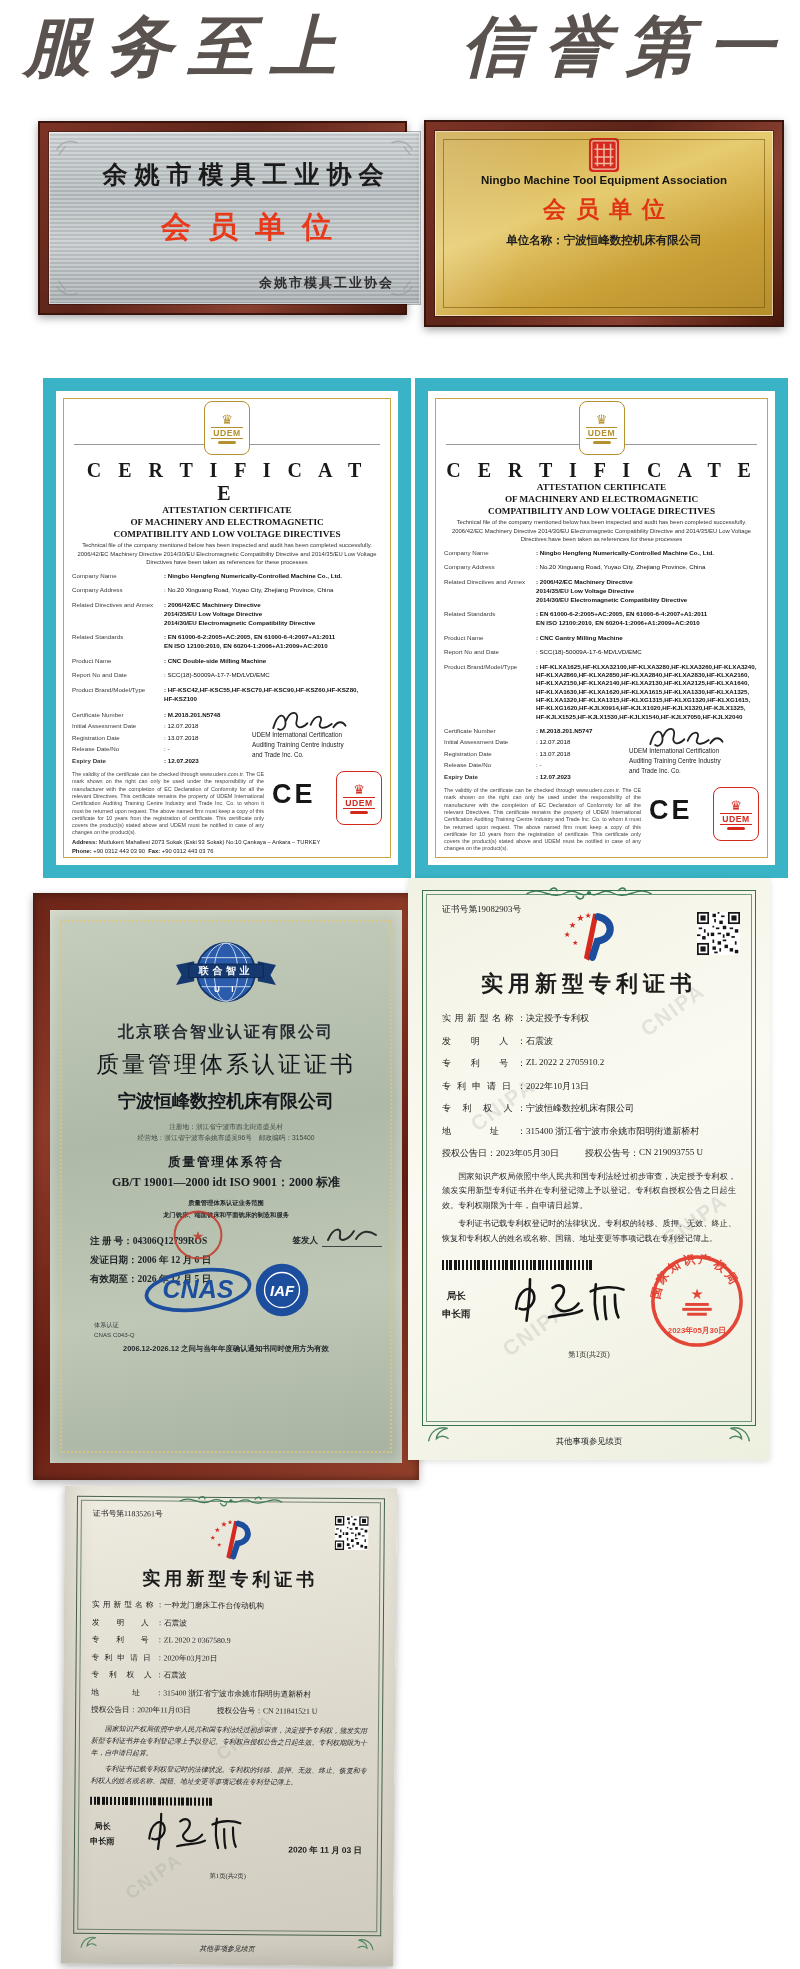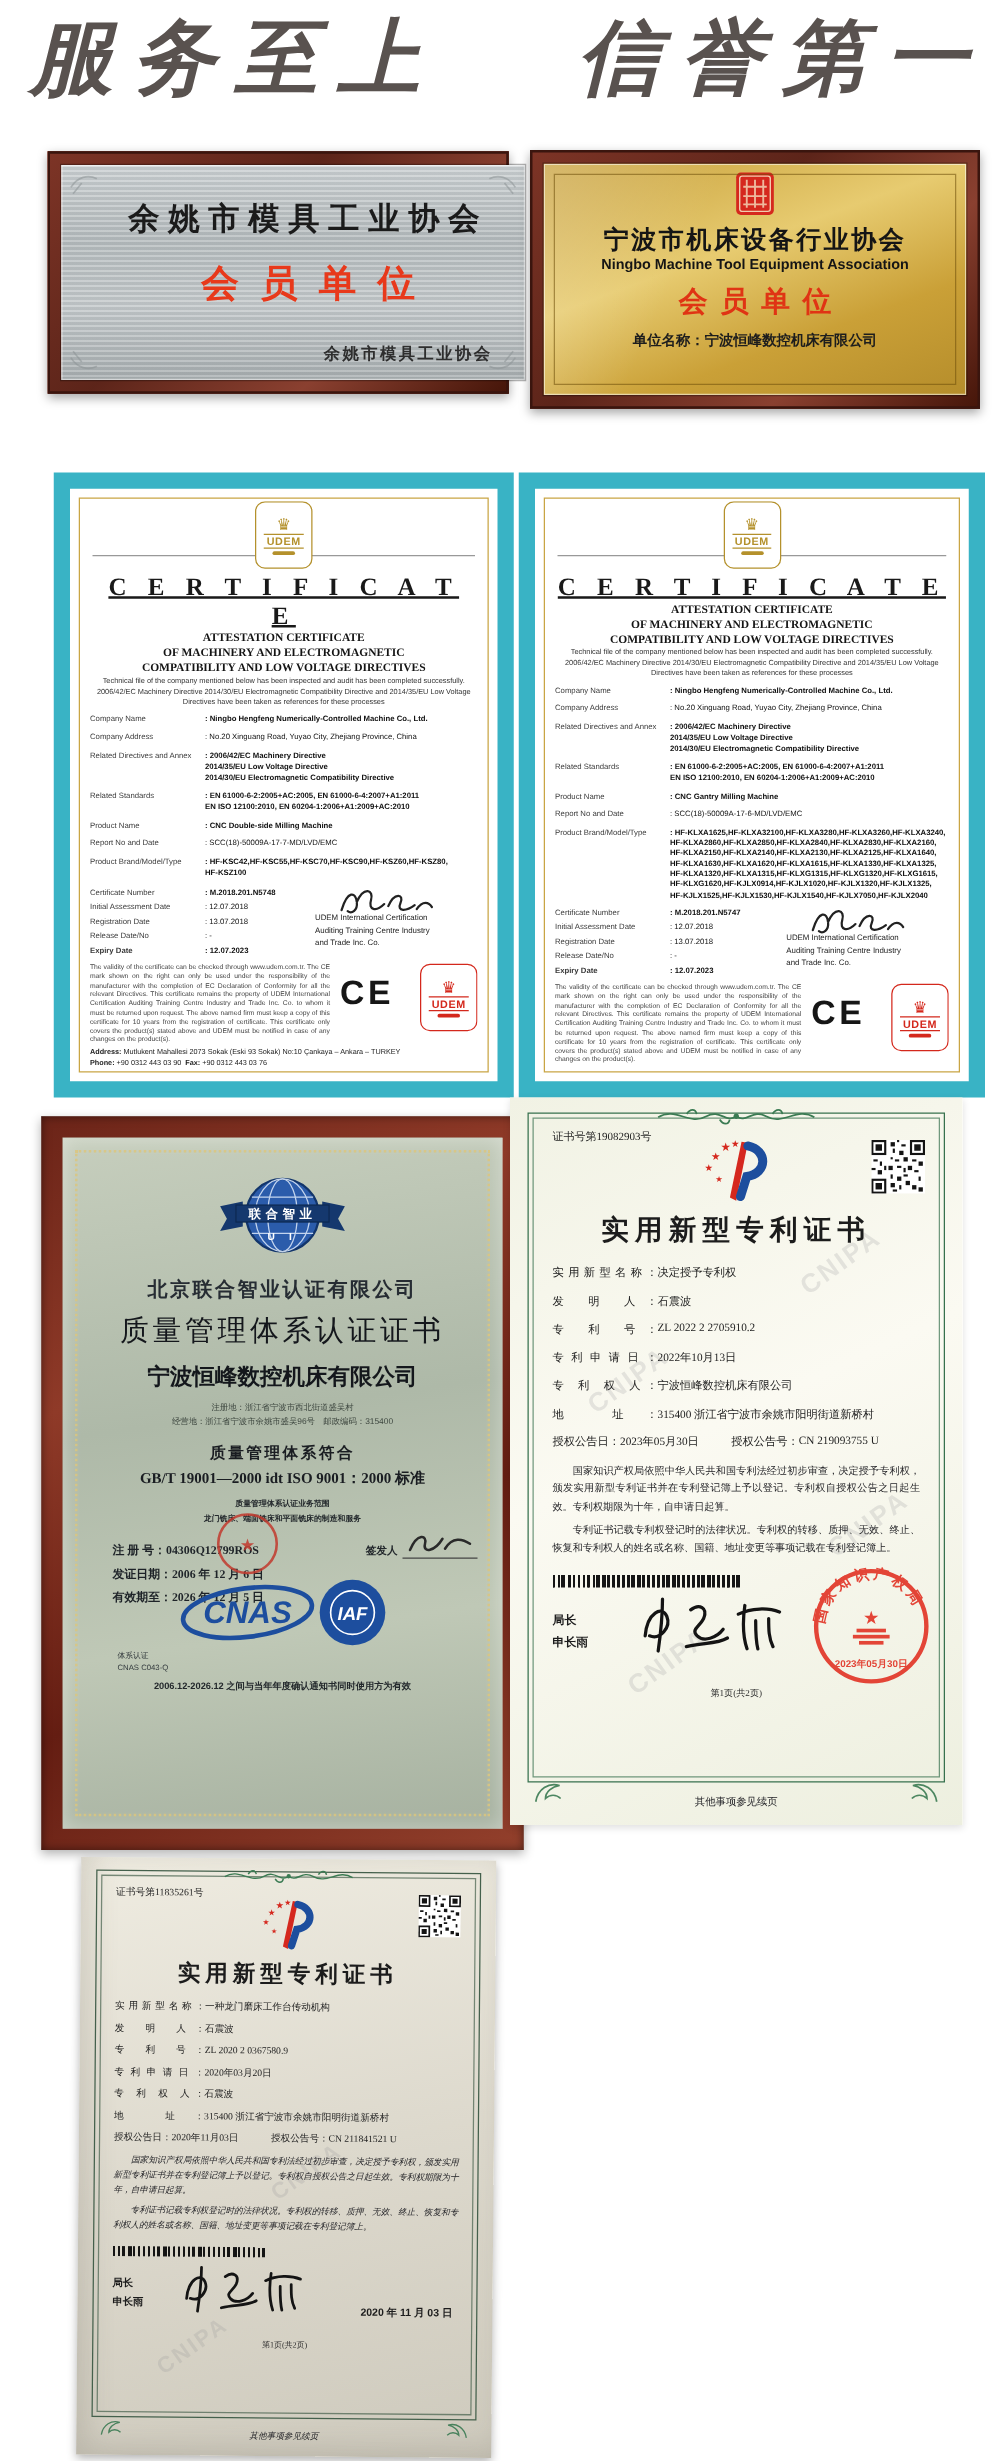--- a/index.html
+++ b/index.html
@@ -52,21 +52,21 @@
   .ce-line{position:absolute;left:2px;right:2px;top:43px;border-top:1px solid #999;}
   .udem-box{position:relative;z-index:1;width:44px;height:52px;border:1.6px solid #b4912c;
             border-radius:8px;background:#fff;display:flex;flex-direction:column;
             align-items:center;justify-content:center;color:#b4912c;}
   .udem-crown{font-size:13px;line-height:1;}
   .udem-name{font-size:8.6px;font-weight:bold;letter-spacing:.5px;border-top:1px solid currentColor;
              border-bottom:1px solid currentColor;padding:0 2px;margin-top:1px;}
   .udem-bone{width:18px;height:3px;background:currentColor;border-radius:2px;margin-top:2px;}
   .udem-box.red{border-color:#d4281c;color:#d4281c;}
   .ce-title{text-align:center;font-family:"Liberation Serif",serif;font-weight:bold;
-            font-size:20px;letter-spacing:6px;color:#191919;margin-top:2px;text-decoration:underline;}
+            font-size:20px;letter-spacing:6px;color:#191919;margin-top:2px;}
   .ce-sub{text-align:center;font-family:"Liberation Serif",serif;font-weight:bold;
           font-size:9.2px;color:#141414;line-height:1.3;}
   .ce-intro{text-align:center;font-size:5.9px;color:#333;line-height:1.35;margin-top:1px;}
   .ce-fields{margin-top:5px;}
   .ce-row{display:flex;margin-bottom:5.5px;}
   .ce-label{width:92px;flex:none;font-size:6.2px;color:#3a3a3a;}
   .ce-val{flex:1;font-size:6.2px;color:#101010;white-space:pre-line;line-height:1.45;}
   .ce-val::before{content:":  ";}
   .ce-bottom{display:flex;margin-top:7px;}
   .ce-bfields{flex:1;}
@@ -156,21 +156,21 @@
            line-height:1.85;color:#26262a;text-align:justify;}
   .p-paras p{margin:0 0 3px;text-indent:2em;}
   .p2 .p-paras{font-size:6.9px;font-style:italic;line-height:1.8;}
   .barcode{margin-top:13px;width:150px;height:10px;
       background:repeating-linear-gradient(90deg,#151515 0 2px,transparent 2px 4px),
                  repeating-linear-gradient(90deg,#151515 0 1px,transparent 1px 7px);}
   .p2 .barcode{width:122px;height:8px;margin-top:9px;}
   .p-sign{position:relative;height:72px;margin-top:4px;}
   .p2 .p-sign{height:58px;}
   .p-director{position:absolute;left:0;top:14px;font-size:9.5px;color:#1c1c1c;
-              font-weight:bold;line-height:1.9;text-align:left;}
+              font-weight:bold;line-height:1.9;text-align:center;font-family:Liberation Mono, monospace;}
   .p2 .p-director{font-size:8.2px;top:10px;}
   .p-sigsvg{position:absolute;left:58px;top:0;width:138px;height:52px;}
   .p2 .p-sigsvg{left:48px;width:112px;height:44px;}
   .p-seal{position:absolute;right:-10px;top:-22px;width:98px;height:98px;opacity:.93;}
   .p-date{position:absolute;right:4px;top:34px;font-size:8.4px;font-weight:bold;color:#1c1c1c;}
   .p-page{text-align:center;font-family:"Liberation Serif",serif;font-size:7.3px;
           color:#2a2a2a;margin-top:4px;}
   .p2 .p-page{font-size:6.4px;}
   .p-footer{position:absolute;left:0;right:0;bottom:13px;text-align:center;
             font-family:"Liberation Serif",serif;font-size:8.3px;color:#26262a;}
@@ -292,21 +292,20 @@
     </div>
   </div>
 
   <div class="plaque plaque-right">
     <div class="plate gold">
       <svg class="pr-seal" viewBox="0 0 34 38">
         <rect x="1" y="1" width="32" height="36" rx="4" fill="#d5281e"></rect>
         <rect x="4" y="4" width="26" height="30" rx="2" fill="none" stroke="#f6e9c8" stroke-width="1.2" opacity=".85"></rect>
         <path d="M10 7 v24 M17 7 v24 M24 7 v24 M7 13 h20 M7 21 h20 M7 28 h20" stroke="#f6e9c8" stroke-width="1.6" opacity=".75" fill="none"></path>
       </svg>
-      <div class="pr-title">宁波市机床设备行业协会</div>
       <div class="pr-sub">Ningbo Machine Tool Equipment Association</div>
       <div class="pr-member">会员单位</div>
       <div class="pr-unit">单位名称：宁波恒峰数控机床有限公司</div>
     </div>
   </div>
 
   <div class="ce ce0">
     <div class="ce-paper">
       <div class="ce-gold"></div>
       <div class="ce-content">

